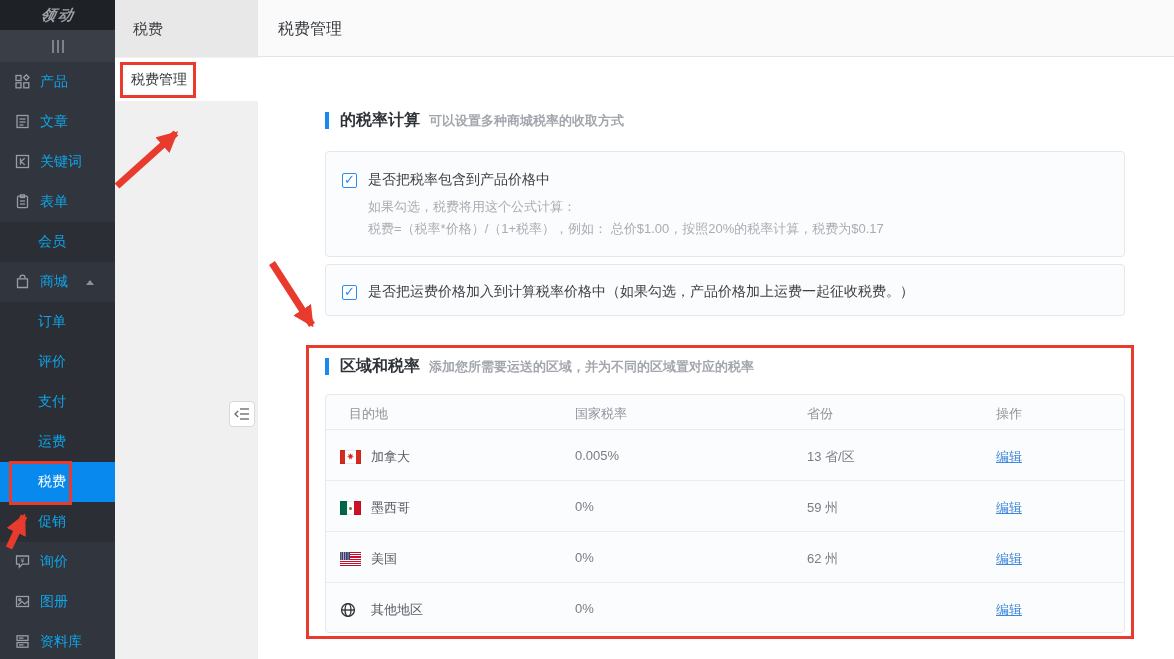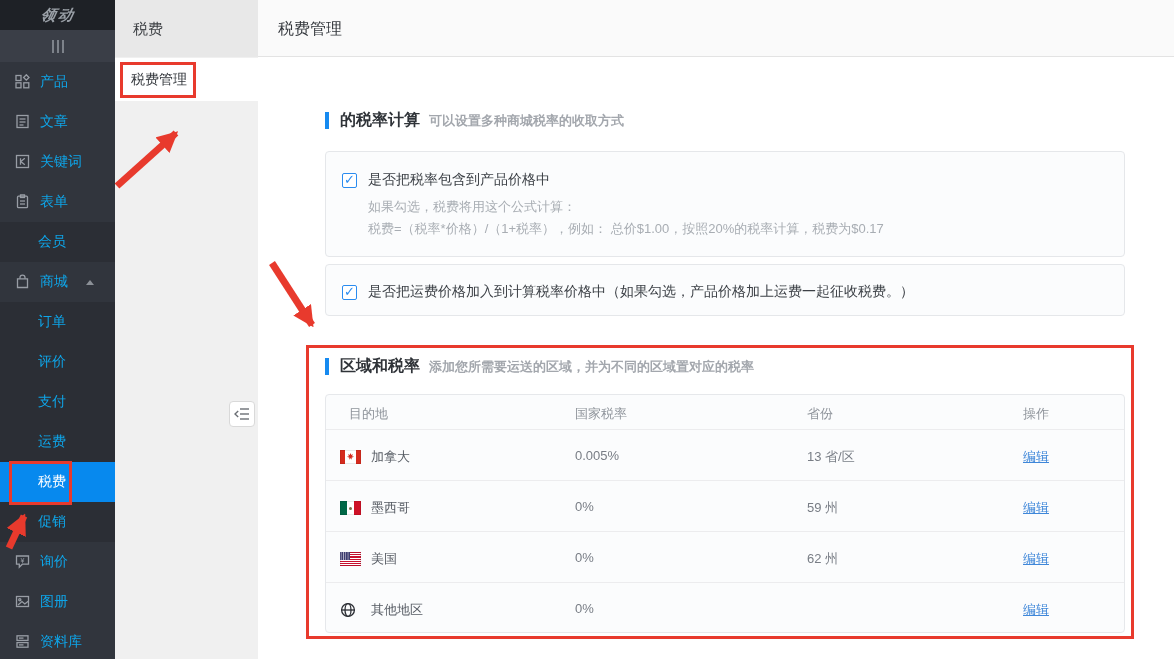--- a/index.html
+++ b/index.html
@@ -52,21 +52,21 @@
   .cb-label { margin-left:11px; font-size:14px; color:#3c4046; }
   .desc-line { position:absolute; font-size:13px; color:#a8adb3; }
 
   
   #rate-table { position:absolute; left:67px; top:394px; width:800px; height:239px;
     background:#fbfcfd; border:1px solid #e6e8eb; border-radius:4px; }
   .t-header { position:absolute; left:0; top:0; width:100%; height:34px; }
   .t-header span { position:absolute; top:10px; font-size:13px; color:#8f949b; }
   .t-row { position:absolute; left:0; width:100%; height:51px; border-top:1px solid #ececee; }
   .t-row .cell { position:absolute; top:18px; font-size:13px; color:#787d85; }
-  .c1 { left:23px; } .c2 { left:249px; } .c3 { left:481px; } .c4 { left:670px; width:80px; text-align:center; }
+  .c1 { left:23px; } .c2 { left:249px; } .c3 { left:481px; } .c4 { left:670px; width:80px; text-align:left; }
   .dest-cell { top:18px; display:flex; align-items:center; position:absolute; left:14px; }
   .dest-name { margin-left:10px; font-size:13px; color:#565b63; }
   .edit-link { color:#3f87d9; text-decoration:underline; cursor:pointer; font-size:13px; }
 
   
   .flag { width:21px; height:14px; position:relative; box-shadow:inset 0 0 0 1px rgba(0,0,0,.08); flex:0 0 21px; }
   .flag-canada { background:linear-gradient(90deg,#d52b1e 0 26%,#fff 26% 74%,#d52b1e 74%); }
   .flag-canada::after { content:""; position:absolute; left:6.5px; top:3px; width:8px; height:8px; background:#d52b1e;
     clip-path:polygon(50% 0,60% 24%,80% 14%,70% 40%,95% 46%,62% 58%,70% 85%,50% 66%,30% 85%,38% 58%,5% 46%,30% 40%,20% 14%,40% 24%); }
   .flag-mexico { background:linear-gradient(90deg,#006847 0 33%,#fff 33% 67%,#ce1126 67%); }

